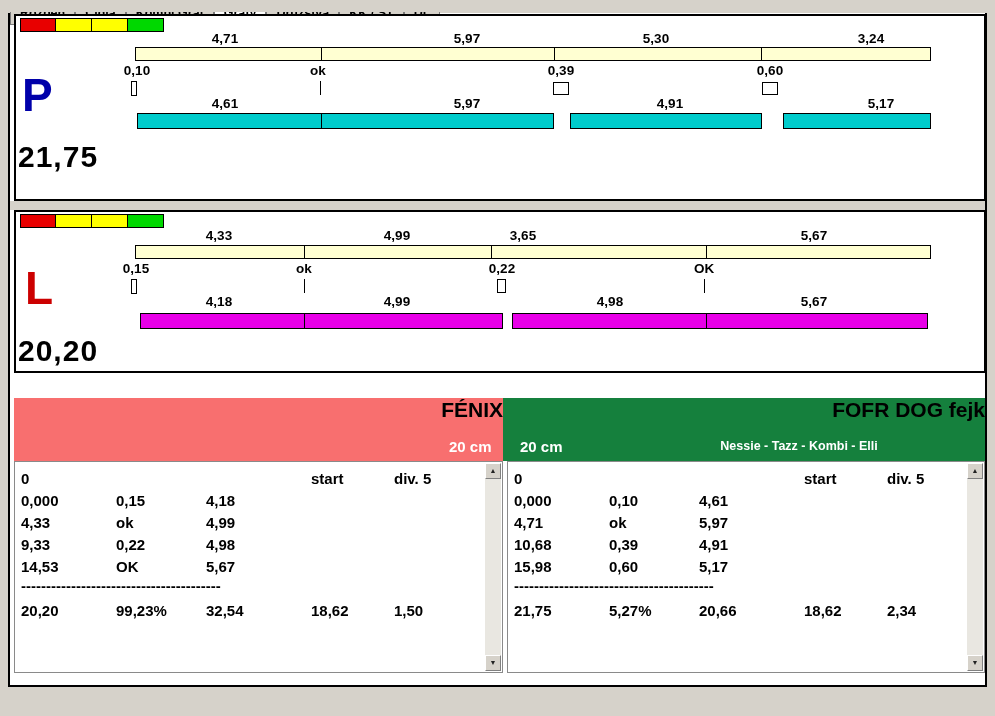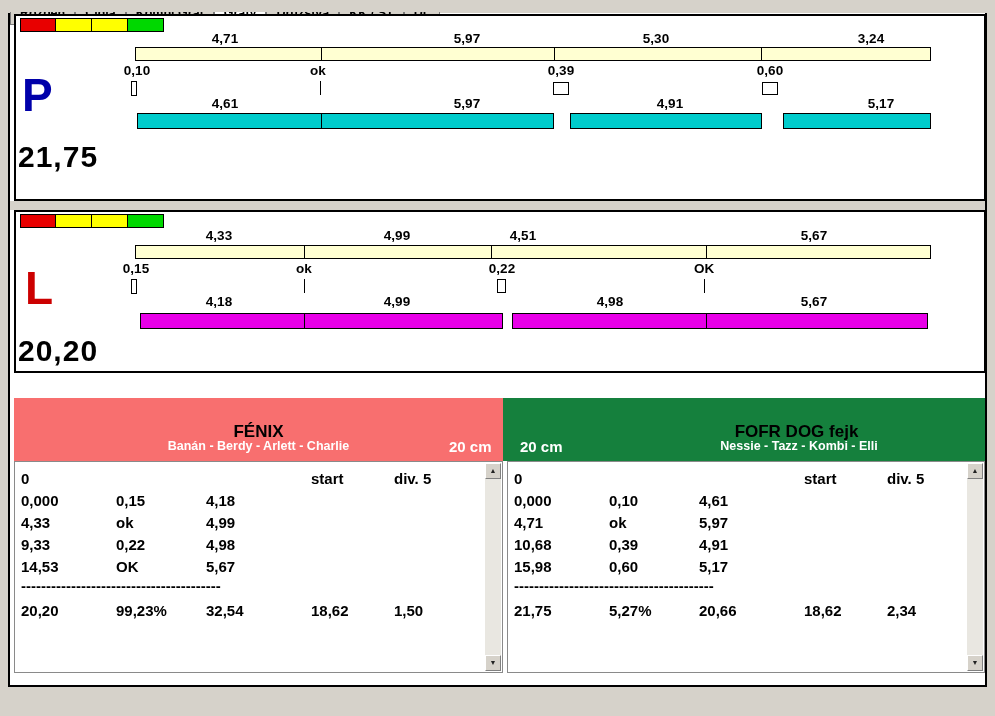--- a/index.html
+++ b/index.html
@@ -36,21 +36,21 @@
   #panel-l .lane-letter{color:#cc0000;left:9px;top:53px;}
   .lane-total{position:absolute;left:2px;font-size:30px;font-weight:bold;color:#000;letter-spacing:1px;}
   #panel-p .lane-total{top:124px;}
   #panel-l .lane-total{top:122px;}
   .gap-strip{position:absolute;left:10px;top:201px;width:975px;height:9px;background:#d6d2ca;}
 
   
   .team-header{position:absolute;top:398px;height:63px;}
   #team-left{left:14px;width:489px;background:#f86f6f;}
   #team-right{left:503px;width:482px;background:#15803d;}
-  .team-name{position:absolute;top:24px;width:100%;text-align:center;font-size:17px;font-weight:bold;color:#000;}
+  .team-name{position:absolute;top:0;width:100%;text-align:right;font-size:21px;font-weight:bold;color:#000;}
   .team-dogs{position:absolute;top:41px;width:100%;text-align:center;font-size:12.5px;font-weight:bold;color:#fff;}
   #team-right .team-name{padding-left:105px;box-sizing:border-box;}
   #team-right .team-dogs{padding-left:110px;box-sizing:border-box;}
   .height-badge{position:absolute;top:40px;font-size:15px;font-weight:bold;color:#fff;}
   #team-left .height-badge{left:435px;}
   #team-right .height-badge{left:17px;}
   .datetime-box{position:absolute;left:405px;top:397px;width:202px;height:30px;background:#fff;
                 border:1px solid #444;box-sizing:border-box;text-align:center;font-size:15.5px;line-height:28px;color:#000;}
 
   
@@ -127,21 +127,21 @@
   <div class="panel" id="panel-l">
     <div class="lights">
       <div class="light red"></div>
       <div class="light yellow"></div>
       <div class="light yellow"></div>
       <div class="light green"></div>
     </div>
 
     <div class="num" style="left:203px;top:16px">4,33</div>
     <div class="num" style="left:381px;top:16px">4,99</div>
-    <div class="num" style="left:507px;top:16px">4,51</div>
+    <div class="num" style="left:507px;top:16px">3,65</div>
     <div class="num" style="left:798px;top:16px">5,67</div>
 
     <div class="scalebar" style="left:119px;top:33px;width:796px;">
       <div class="tick" style="left:168px"></div>
       <div class="tick" style="left:355px"></div>
       <div class="tick" style="left:570px"></div>
     </div>
 
     <div class="num" style="left:120px;top:49px">0,15</div>
     <div class="num" style="left:288px;top:49px">ok</div>
@@ -164,21 +164,20 @@
     <div class="runbar magenta" style="left:496px;top:101px;width:416px">
       <div class="tick" style="left:193px"></div>
     </div>
 
     <div class="lane-letter">L</div>
     <div class="lane-total">20,20</div>
   </div>
 
   <div class="team-header" id="team-left">
     <div class="team-name">FÉNIX</div>
-    <div class="team-dogs">Banán - Berdy - Arlett - Charlie</div>
     <div class="height-badge">20 cm</div>
   </div>
   <div class="team-header" id="team-right">
     <div class="team-name">FOFR DOG fejk</div>
     <div class="team-dogs">Nessie - Tazz - Kombi - Elli</div>
     <div class="height-badge">20 cm</div>
   </div>
 
   <div class="results" id="results-left">
     <div class="rows">

